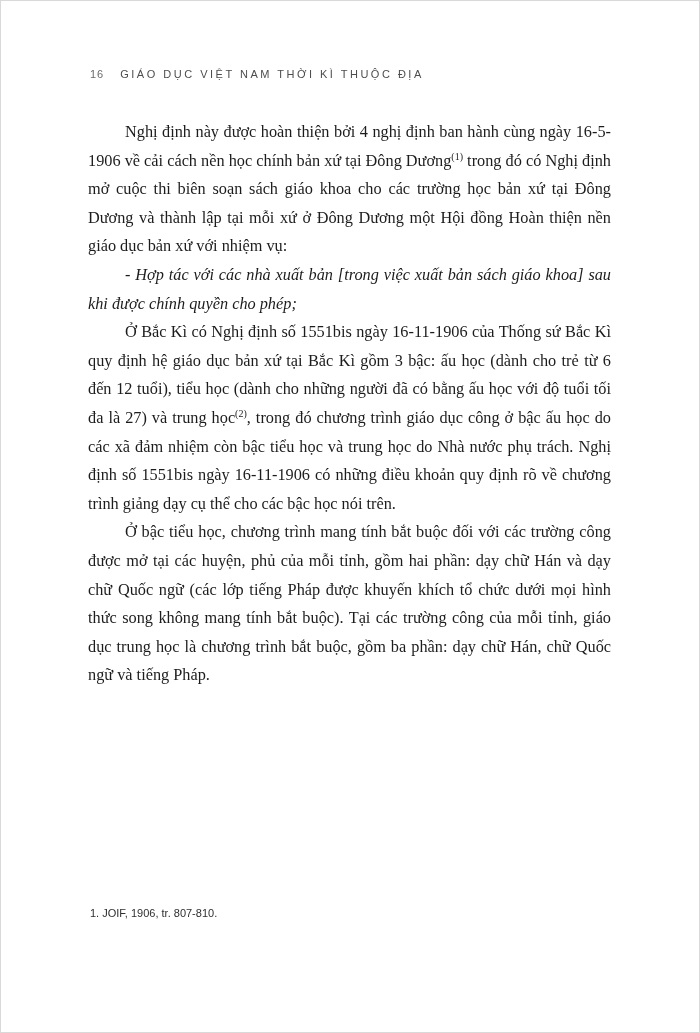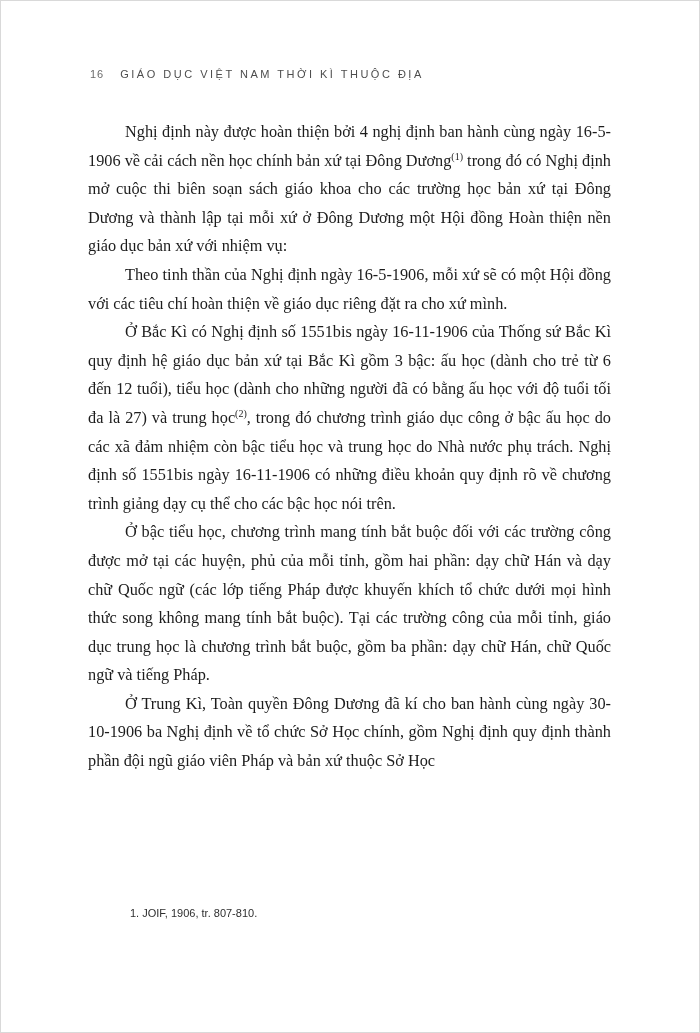--- a/index.html
+++ b/index.html
@@ -56,37 +56,35 @@
   }
   .footnotes {
     position: absolute;
     left: 90px;
     top: 903px;
     width: 523px;
     font-family: "Liberation Sans", "DejaVu Sans", sans-serif;
     font-size: 11px;
     line-height: 21px;
     color: #2e2e2e;
-    margin-left: 40px;
   }
 </style>
 </head>
 <body>
 
 <div class="page">
 
   <div class="running-head">
     <span class="pagenum">16</span><span>GIÁO DỤC VIỆT NAM THỜI KÌ THUỘC ĐỊA</span>
   </div>
 
   <div class="body-text">
       <p><span>Nghị định này được hoàn thiện bởi 4 nghị định ban hành cùng ngày 16-5-1906 về cải cách nền học chính bản xứ tại Đông Dương</span><sup>(1)</sup><span> trong đó có Nghị định mở cuộc thi biên soạn sách giáo khoa cho các trường học bản xứ tại Đông Dương và thành lập tại mỗi xứ ở Đông Dương một Hội đồng Hoàn thiện nền giáo dục bản xứ với nhiệm vụ:</span></p>
-      <p><span>Theo tinh thần của Nghị định ngày 16-5-1906, mỗi xứ sẽ có một Hội đồng với các tiêu chí hoàn thiện về giáo dục riêng đặt ra cho xứ mình.</span></p>
+      <p class="quote"><span>- Hợp tác với các nhà xuất bản [trong việc xuất bản sách giáo khoa] sau khi được chính quyền cho phép;</span></p>
       <p><span>Ở Bắc Kì có Nghị định số 1551bis ngày 16-11-1906 của Thống sứ Bắc Kì quy định hệ giáo dục bản xứ tại Bắc Kì gồm 3 bậc: ấu học (dành cho trẻ từ 6 đến 12 tuổi), tiểu học (dành cho những người đã có bằng ấu học với độ tuổi tối đa là 27) và trung học</span><sup>(2)</sup><span>, trong đó chương trình giáo dục công ở bậc ấu học do các xã đảm nhiệm còn bậc tiểu học và trung học do Nhà nước phụ trách. Nghị định số 1551bis ngày 16-11-1906 có những điều khoản quy định rõ về chương trình giảng dạy cụ thể cho các bậc học nói trên.</span></p>
       <p><span>Ở bậc tiểu học, chương trình mang tính bắt buộc đối với các trường công được mở tại các huyện, phủ của mỗi tỉnh, gồm hai phần: dạy chữ Hán và dạy chữ Quốc ngữ (các lớp tiếng Pháp được khuyến khích tổ chức dưới mọi hình thức song không mang tính bắt buộc). Tại các trường công của mỗi tỉnh, giáo dục trung học là chương trình bắt buộc, gồm ba phần: dạy chữ Hán, chữ Quốc ngữ và tiếng Pháp.</span></p>
-      <p><span>Ở Trung Kì, Toàn quyền Đông Dương đã kí cho ban hành cùng ngày 30-10-1906 ba Nghị định về tổ chức Sở Học chính, gồm Nghị định quy định thành phần đội ngũ giáo viên Pháp và bản xứ thuộc Sở Học</span></p>
     </div>
 
   <div class="footnotes">
       <div class="footnote">1. JOIF, 1906, tr. 807-810.</div>
     </div>
 
 </div>
 
 </body></html>

